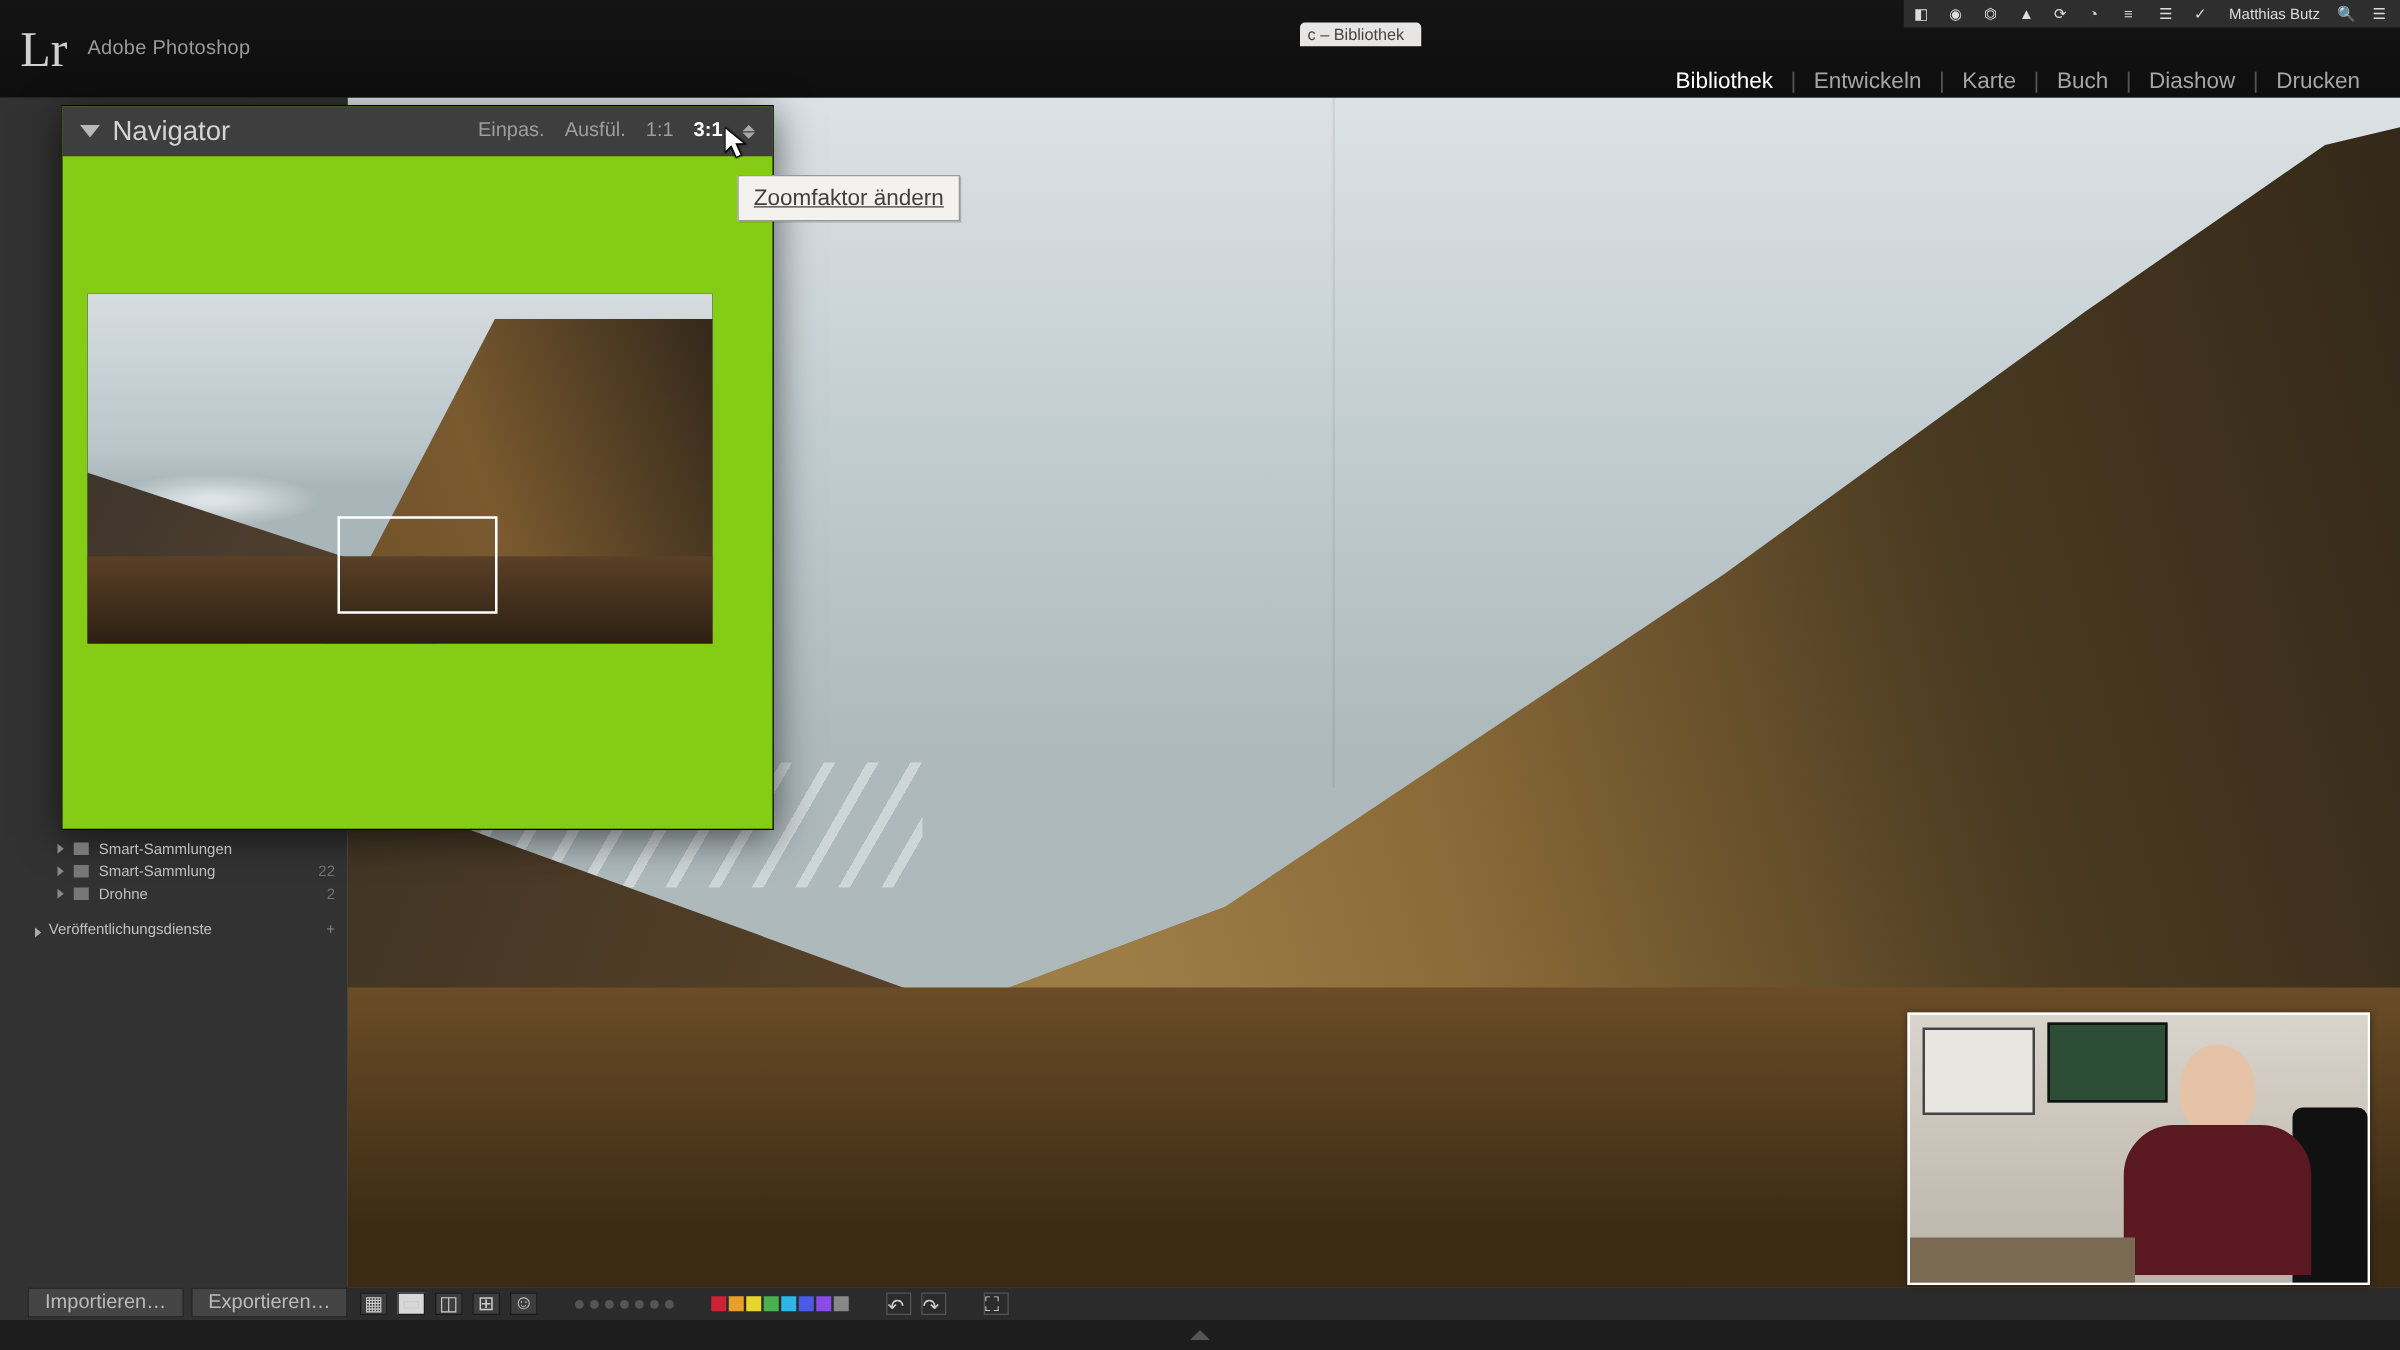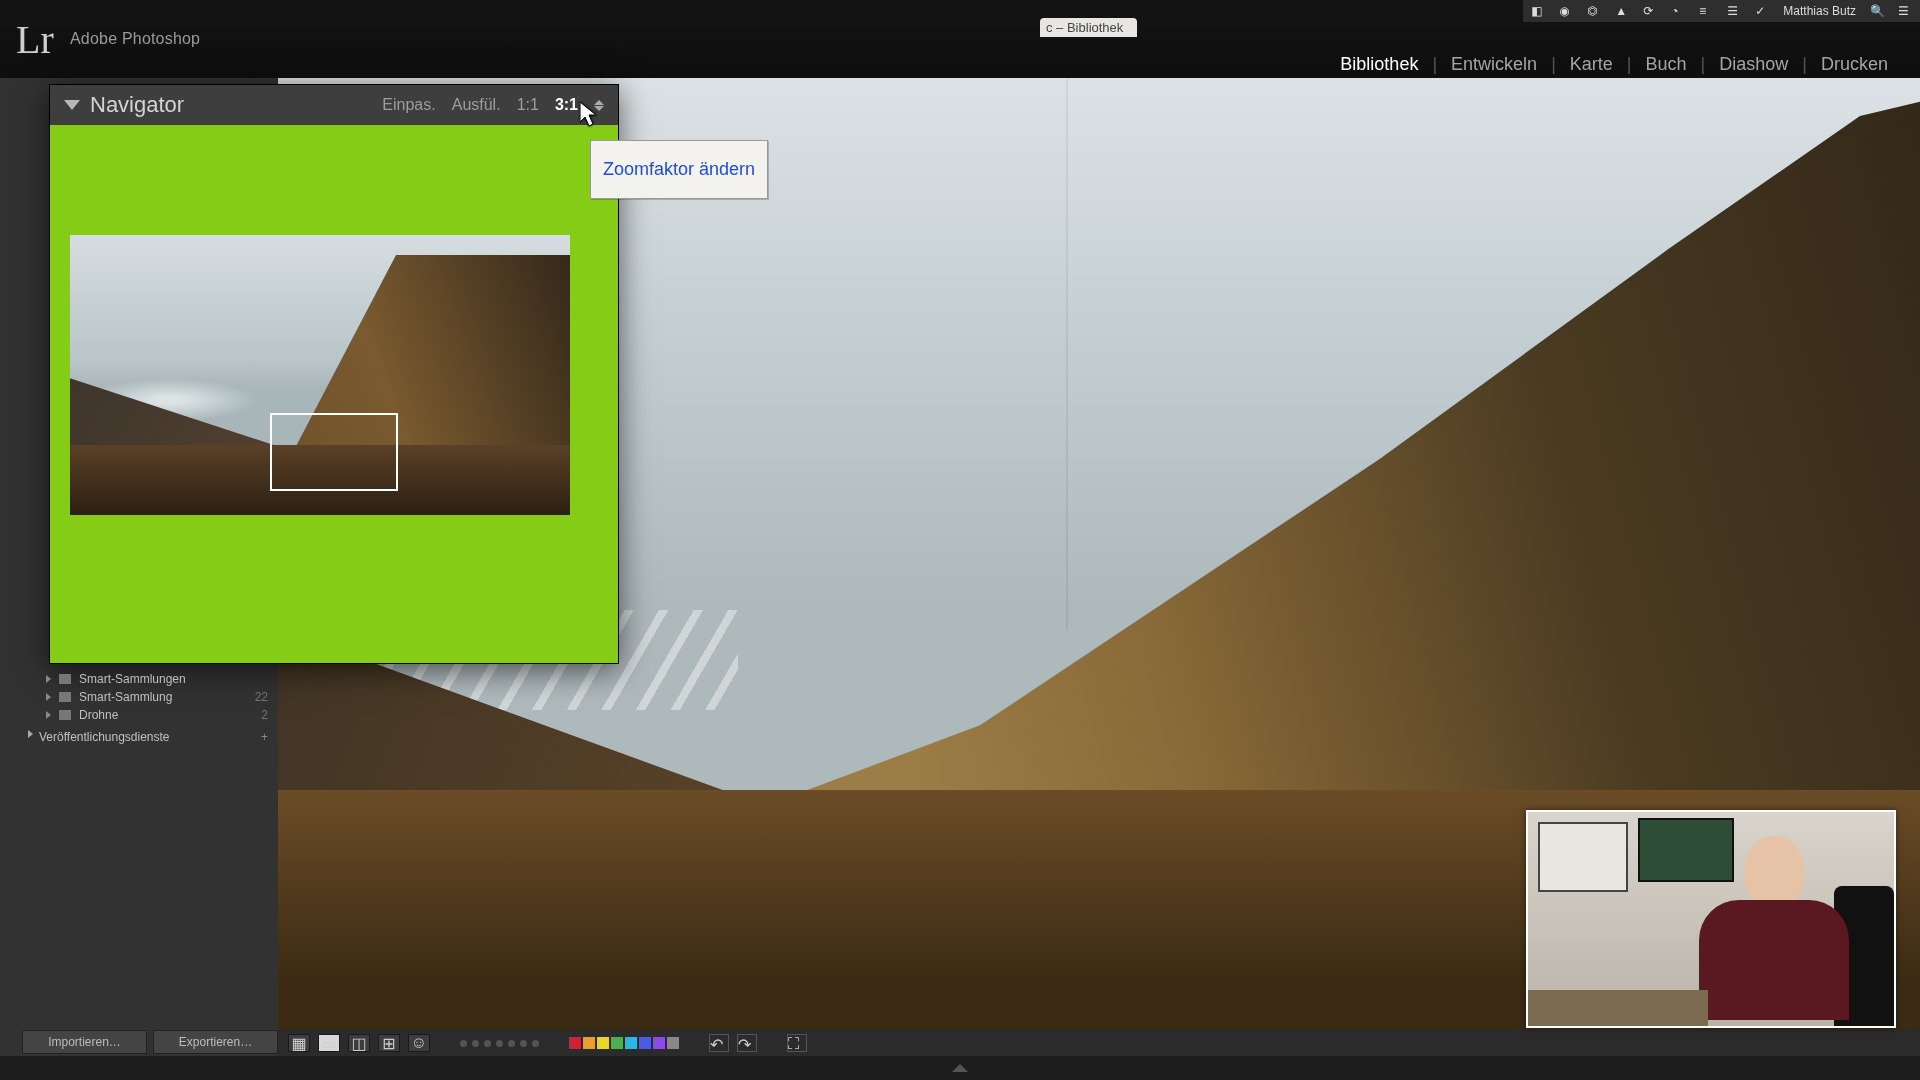--- a/index.html
+++ b/index.html
@@ -40,37 +40,37 @@
     .zoom-chevron .dn{border-top:5px solid #aaa;}
 
     .nav-preview { position:absolute; top:150px; left:20px; width:500px; height:280px; background:#222; overflow:hidden;}
     .nav-preview .sky { position:absolute; inset:0; background:linear-gradient(#d6dde0 0%, #b9c5c9 45%, #a9b6b9 55%);}
     .nav-preview .hill-l { position:absolute; bottom:0; left:-40px; width:320px; height:150px; background:linear-gradient(120deg,#3a332b,#5b4531);clip-path:polygon(0 0,100% 70%,100% 100%,0 100%);}
     .nav-preview .snow-l { position:absolute; bottom:90px; left:0; width:200px; height:50px; background:radial-gradient(#e3e8ea 10%,transparent 60%); opacity:.9;}
     .nav-preview .hill-r { position:absolute; bottom:0; right:-30px; width:340px; height:260px; background:linear-gradient(250deg,#2b2218,#7a5a2f 60%,#6e4f29);clip-path:polygon(40% 0,100% 0,100% 100%,0 100%);}
     .nav-preview .valley { position:absolute; bottom:0; left:0; right:0; height:70px; background:linear-gradient(#5a4026,#2c1f12);}
     .nav-crop { position:absolute; border:2px solid #fff; width:128px; height:78px; top:178px; left:200px;}
 
-    .tooltip { position:absolute; top:140px; left:590px; background:#f3f2ef; color:#1d4ed8; font-size:18px; padding:18px 12px; border:1px solid #999; box-shadow:1px 1px 0 rgba(0,0,0,.2); white-space:nowrap;}
+    .tooltip { position:absolute; top:140px; left:590px; background:#f3f2ef; color:#404040; font-size:18px; padding:7px 12px; border:1px solid #999; box-shadow:1px 1px 0 rgba(0,0,0,.2); white-space:nowrap;text-decoration:underline;}
     .cursor-arrow { position:absolute; top:102px; left:580px; width:20px; height:26px; }
     .cursor-arrow svg{filter:drop-shadow(0 0 1px #000);}
 
     
     .left-side { position:absolute; top:78px; left:0; width:278px; bottom:24px; background:#323232;}
     .collections { position:absolute; top:670px; left:22px; width:256px; color:#bfbfbf; font-size:12px;}
     .collections .row { display:flex; align-items:center; height:18px; padding-left:24px; gap:8px;}
     .collections .row .arr{ width:0;height:0;border-top:4px solid transparent;border-bottom:4px solid transparent;border-left:5px solid #888;}
     .collections .row .ic{width:12px;height:10px;background:#777;}
     .collections .row .cnt{margin-left:auto;color:#737373;padding-right:10px;}
-    .collections .hdr{ display:flex; align-items:flex-start; height:20px; padding-left:6px; gap:6px; color:#c0c0c0; margin-top:6px;}
+    .collections .hdr{ display:flex; align-items:flex-end; height:20px; padding-left:6px; gap:6px; color:#c0c0c0; margin-top:6px;}
     .collections .hdr .arr2{width:0;height:0;border-top:4px solid transparent;border-bottom:4px solid transparent;border-left:5px solid #aaa;}
     .collections .hdr .plus{margin-left:auto;padding-right:10px;color:#888;}
 
     .import-bar { position:absolute; bottom:26px; left:22px; width:256px; height:24px; display:flex; gap:6px;}
-    .import-bar button{ flex:1; background:#444; border:1px solid #222; color:#bbb; font-size:12px; cursor:pointer;}
+    .import-bar button{ flex:1; background:#444; border:1px solid #222; color:#bbb; font-size:16px; cursor:pointer;}
 
     
     .canvas { position:absolute; top:78px; left:278px; right:0; bottom:50px; background:#2a2a2a; overflow:hidden;}
     .canvas .bigsky { position:absolute; inset:0; background:linear-gradient(#dce2e5 0%,#c1ccd0 30%, #aeb9bc 55%);}
     .canvas .bighill-r { position:absolute; top:0; right:-100px; width:1600px; height:100%; background:linear-gradient(255deg,#2e2417 0%,#4a3a21 30%,#8a6a38 55%,#9c7d46 70%); clip-path:polygon(100% 0,100% 100%,0 100%,0 90%,35% 68%,60% 40%,78% 18%,90% 4%);}
     .canvas .bighill-l { position:absolute; bottom:0; left:-50px; width:900px; height:420px; background:linear-gradient(110deg,#3e3324,#5b4328 60%,#4a3820); clip-path:polygon(0 0,100% 78%,100% 100%,0 100%);}
     .canvas .snowband { position:absolute; left:0; bottom:320px; width:460px; height:100px; background:repeating-linear-gradient(120deg,#e5e9ea 0 8px,transparent 8px 30px); opacity:.6;}
     .canvas .valleyfloor { position:absolute; bottom:0; left:0; right:0; height:240px; background:linear-gradient(#6b4c27 0%, #3b2b14 80%);}
     .canvas .seam { position:absolute; top:0; right:calc(100% - 790px); width:2px; height:58%; background:rgba(0,0,0,0.06);}
 

